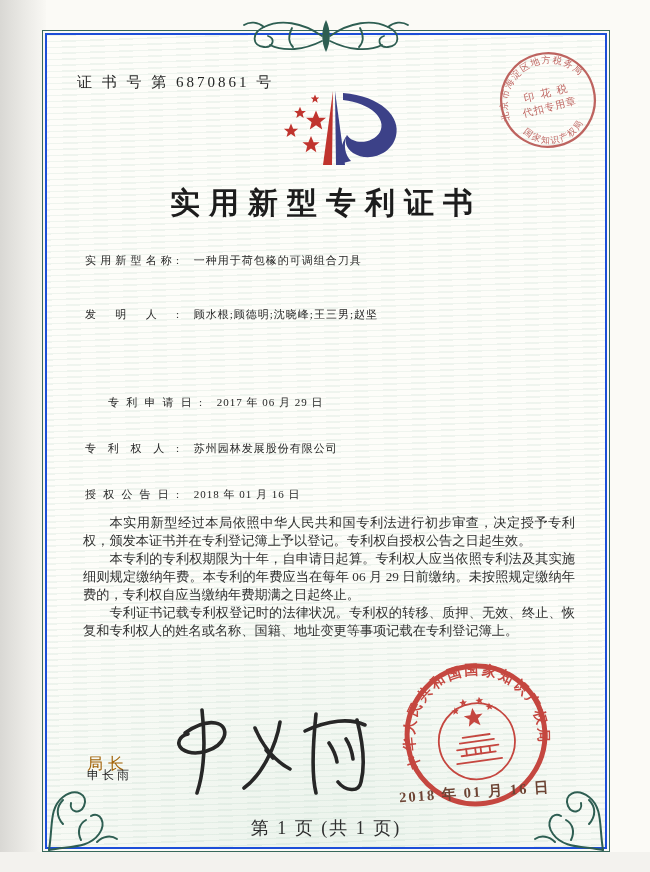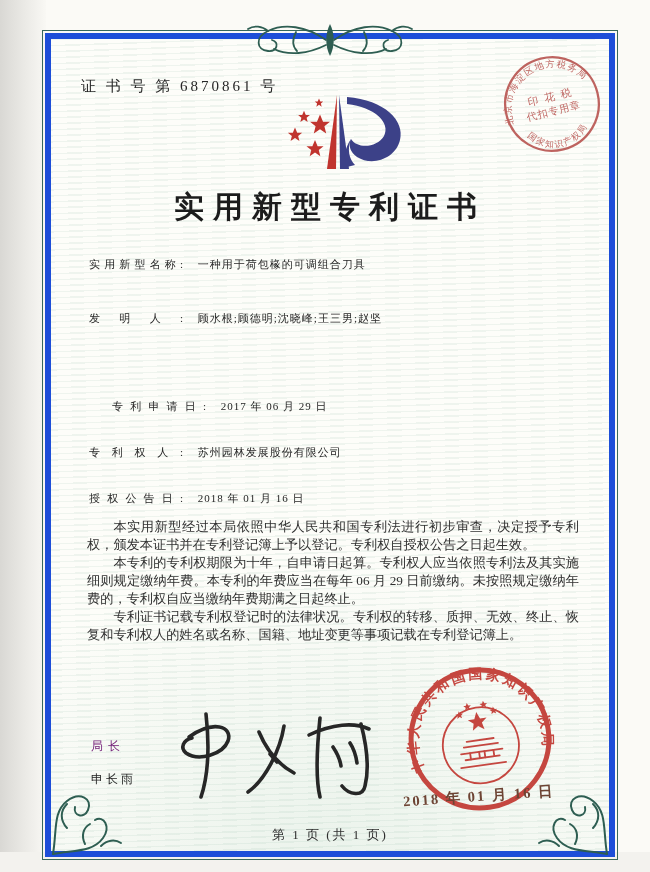--- a/index.html
+++ b/index.html
@@ -8,21 +8,21 @@
     background:#fbfaf6;
     font-family:"Liberation Serif","DejaVu Serif",serif;
     color:#2b2b2b;
   }
   .scan-edge{position:absolute;left:0;top:0;bottom:0;width:46px;
     background:linear-gradient(90deg,#d9d8d4 0%,#ebeae6 55%,#f9f8f4 100%);}
   .scan-bottom{position:absolute;left:0;right:0;bottom:0;height:20px;background:#f3f2ee;}
 
   .frame{
     position:absolute;left:45px;top:33px;width:558px;height:812px;
-    border:6px solid #1d4ed8;outline:1px solid #37685b;outline-offset:2px;
+    border:2px solid #1d4ed8;outline:1px solid #37685b;outline-offset:2px;
     background:#fdfdf9;
   }
   .frame::before{content:"";position:absolute;inset:0;pointer-events:none;
     background:
       radial-gradient(120% 60% at 50% 100%, rgba(140,190,165,.16), rgba(140,190,165,0) 60%),
       repeating-linear-gradient(178deg, rgba(110,165,140,.10) 0 1.5px, rgba(255,255,255,0) 1.5px 6px);
   }
 
   .ornament-top{position:absolute;left:50%;top:-21px;transform:translateX(-50%);}
   .corner{position:absolute;width:92px;height:92px;}
@@ -42,32 +42,32 @@
   .field{position:absolute;left:38px;font-size:11px;white-space:nowrap;color:#262626;}
   .field .lbl{display:inline-block;width:94px;text-align:justify;text-align-last:justify;
     margin-right:12px;}
   .field .val{letter-spacing:1px;}
   .f0{top:218px;} .f1{top:272px;} .f2{top:317px;} .f3{top:360px;margin-left:23px;} .f4{top:406px;} .f5{top:452px;}
 
   .body-text{position:absolute;left:36px;width:492px;top:479px;
     font-size:13.2px;line-height:18px;text-align:justify;color:#303030;}
   .body-text p{margin:0;text-indent:2em;}
 
-  .officer{position:absolute;left:40px;top:699px;font-size:12px;letter-spacing:5px;color:#701a75;}
+  .officer{position:absolute;left:40px;top:719px;font-size:16px;letter-spacing:5px;color:#a16207;}
   .officer-name{position:absolute;left:40px;top:732px;font-size:12px;letter-spacing:3px;color:#222;}
 
   .signature{position:absolute;left:102px;top:668px;width:236px;height:104px;}
 
   .seal{position:absolute;left:352px;top:623px;width:154px;height:154px;
     transform:rotate(-8deg);opacity:.93;}
   .seal-date{position:absolute;left:352px;top:748px;font-size:14.5px;font-weight:bold;
     letter-spacing:2px;color:#6d4434;transform:rotate(-4deg);white-space:nowrap;}
 
   .footer{position:absolute;left:0;right:0;bottom:7px;text-align:center;
-    font-size:13px;letter-spacing:2px;color:#2e2e2e;}
+    font-size:18px;letter-spacing:2px;color:#2e2e2e;}
 
   svg text{font-family:"Liberation Serif","DejaVu Serif",serif;}
 </style>
 </head>
 <body>
 
 <div class="scan-edge"></div>
 <div class="scan-bottom"></div>
 
 <div class="frame">

